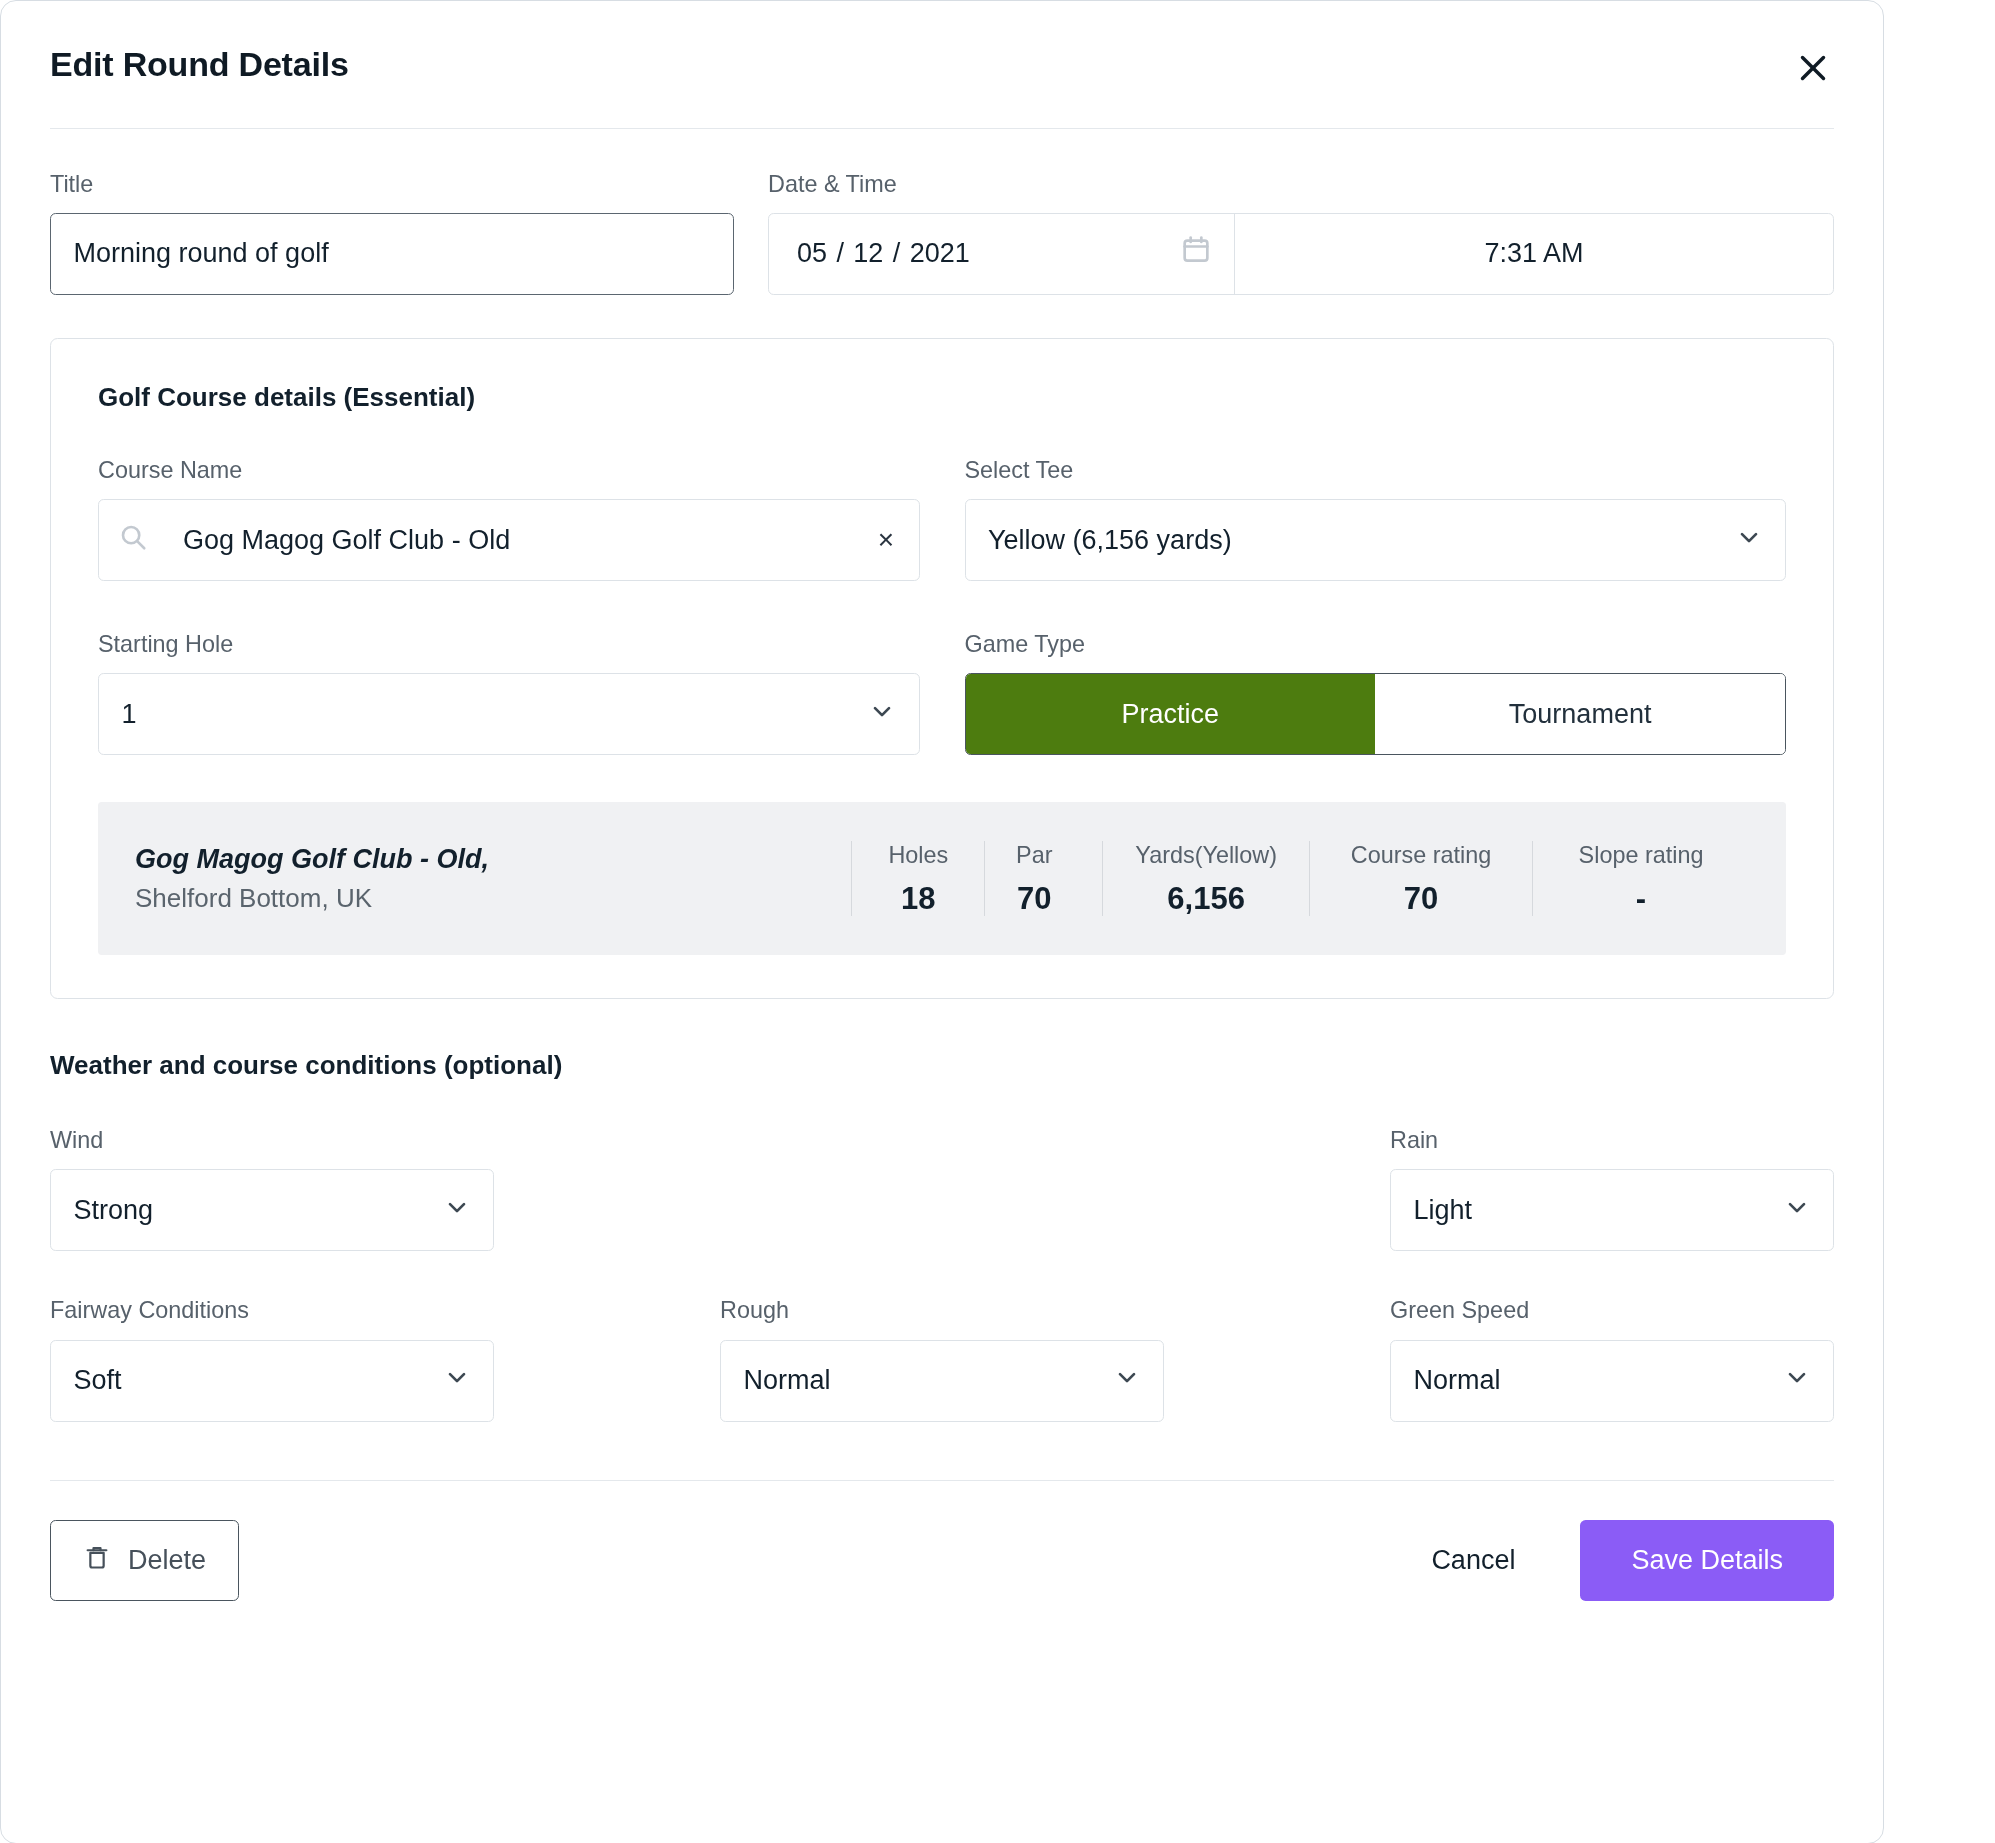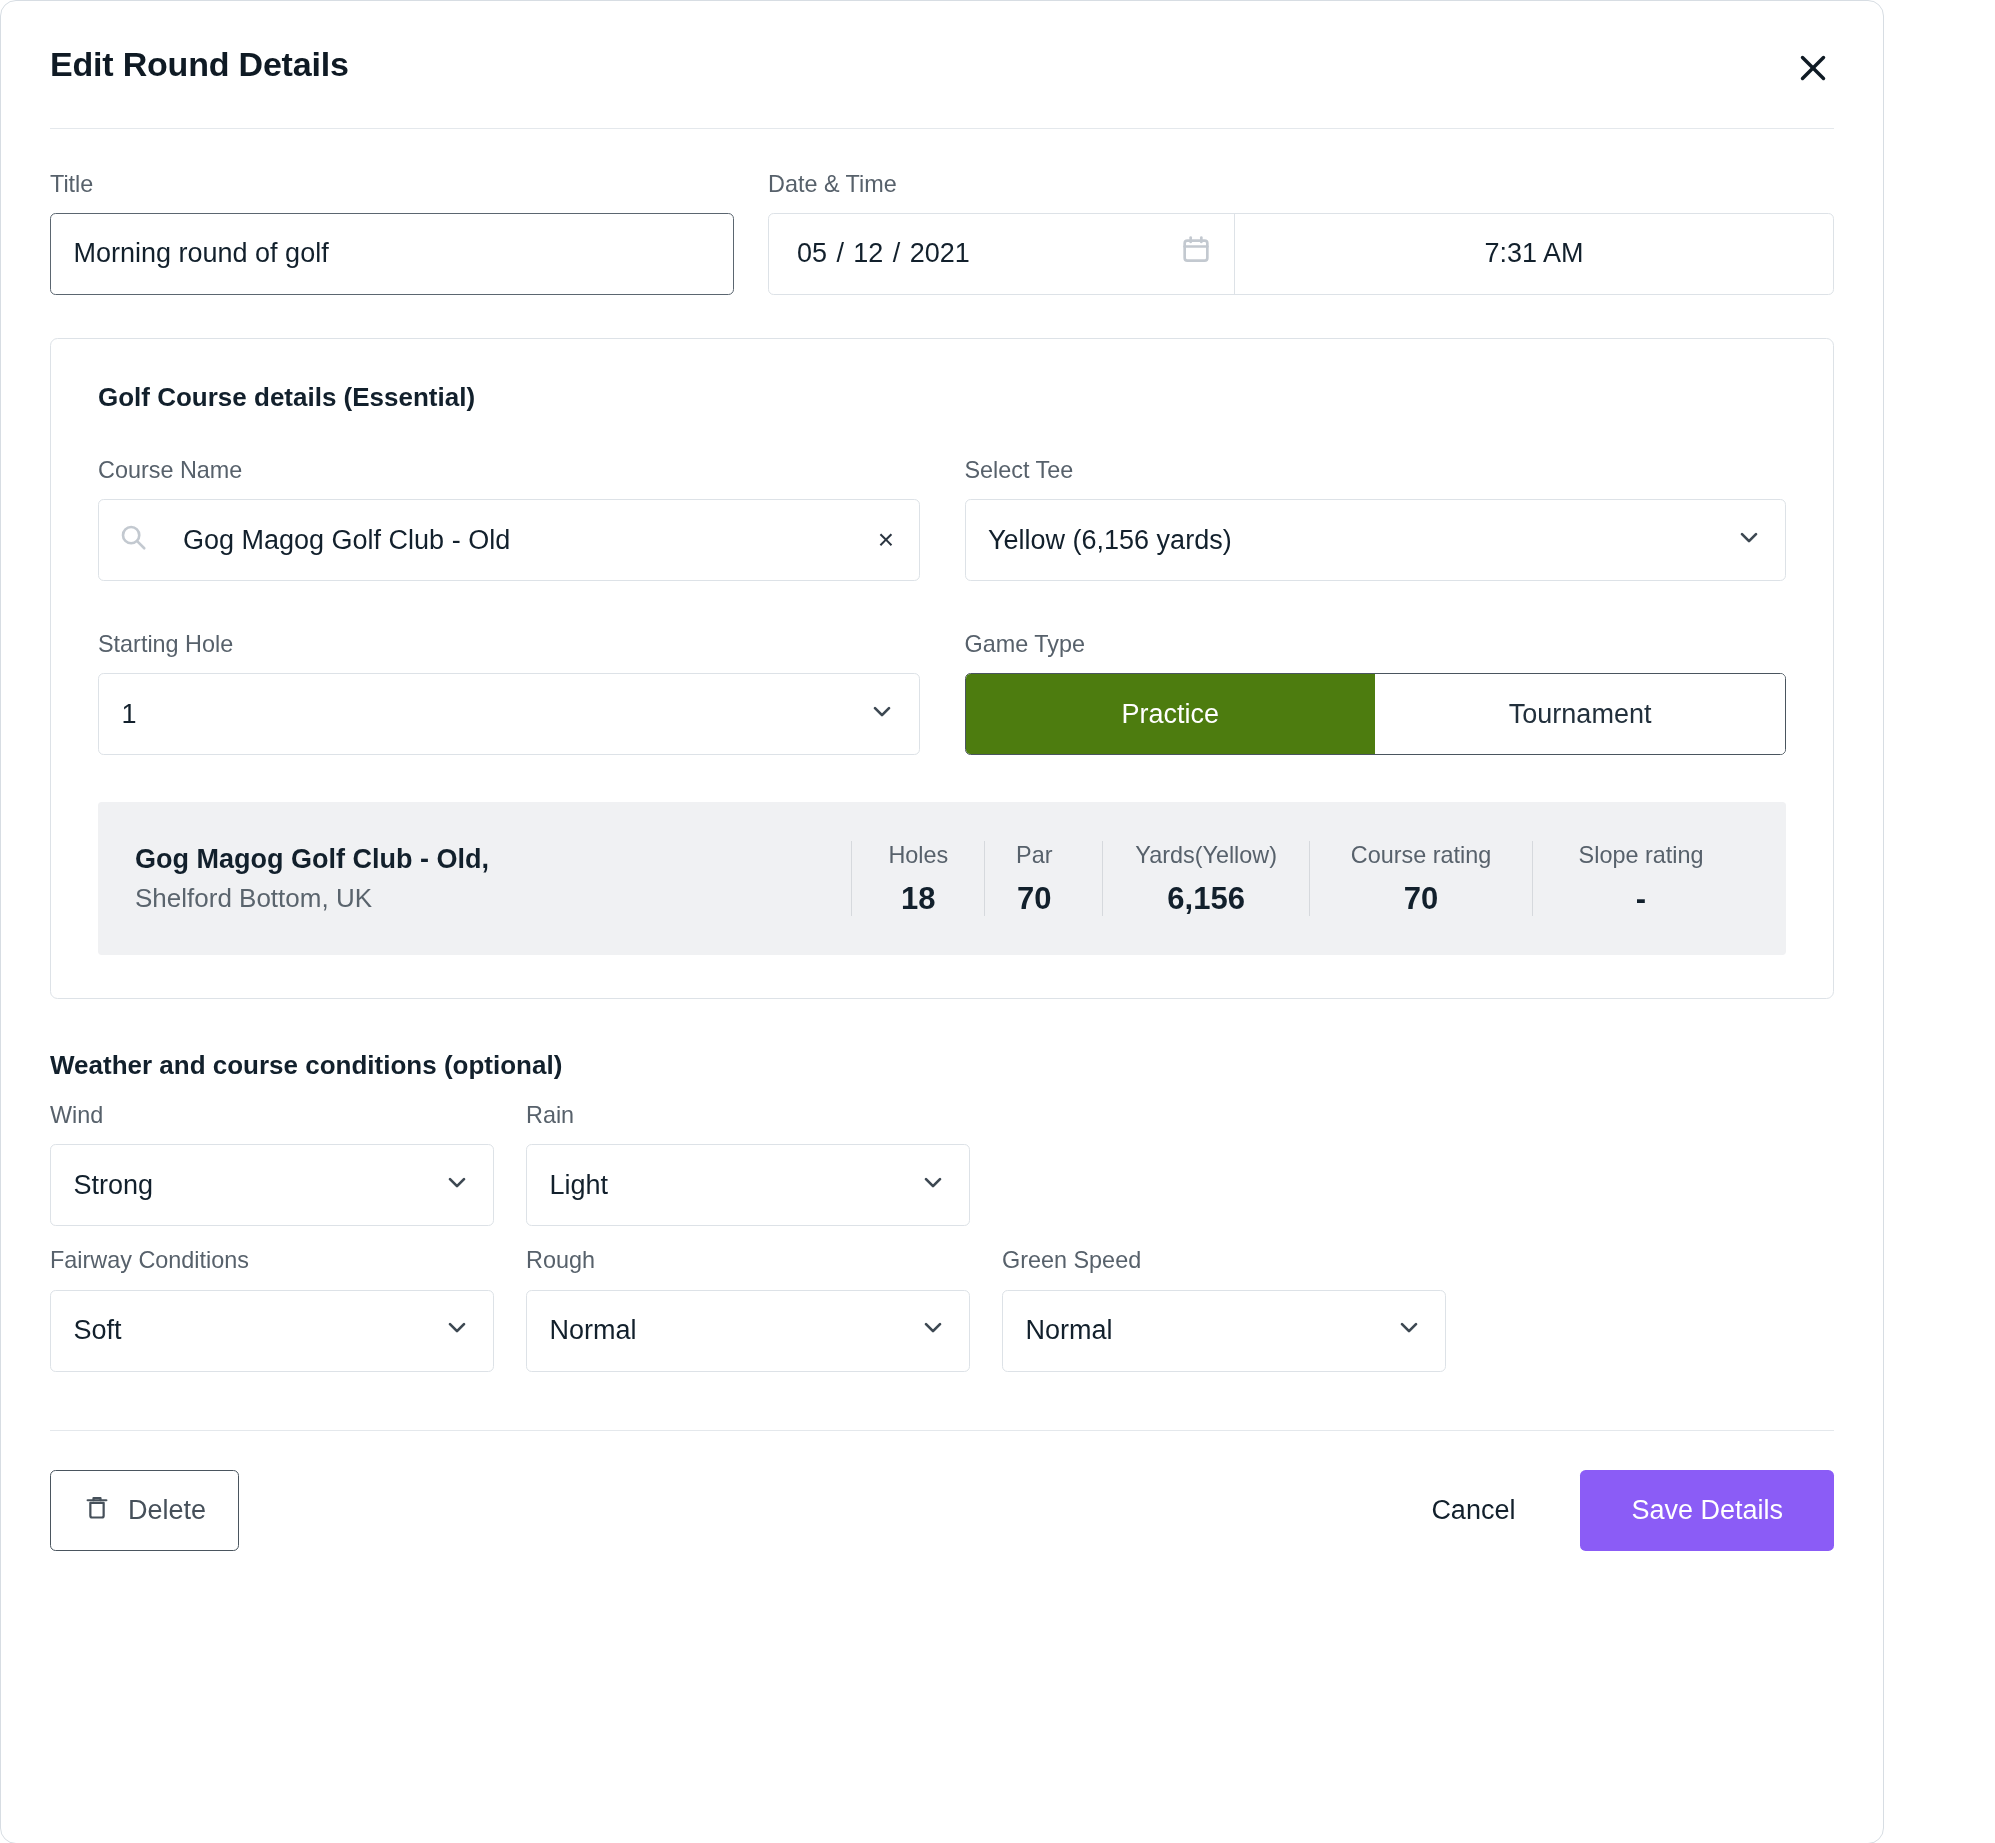--- a/index.html
+++ b/index.html
@@ -193,20 +193,21 @@
     display: flex;
     align-items: stretch;
     padding: 39px 37px;
   }
   .summary-name { flex: 1 1 auto; padding-right: 28px; }
   .summary-name .n1 {
     font-size: 27px;
     font-weight: bold;
     color: #12202c;
     line-height: 1.35;
+    font-style: italic;
   }
   .summary-name .n2 {
     font-size: 26px;
     color: #5a646d;
     line-height: 1.35;
     margin-top: 3.7px;
   }
   .stat {
     flex: 0 0 auto;
     border-left: 0.9px solid #d6d9dd;
@@ -237,21 +238,22 @@
   
   .weather-heading {
     margin-top: 51px;
     font-size: 26px;
     font-weight: bold;
     color: #12202c;
   }
   .weather-row {
     display: flex;
     gap: 32px;
-    margin-top: 20px;
+    margin-top: 45px;
+    justify-content: space-between;
   }
   .weather-row > div { flex: 0 0 444px; }
 
   
   .footer-rule {
     margin-top: 58px;
     border-top: 0.9px solid #e4e8ec;
   }
   .footer {
     display: flex;

